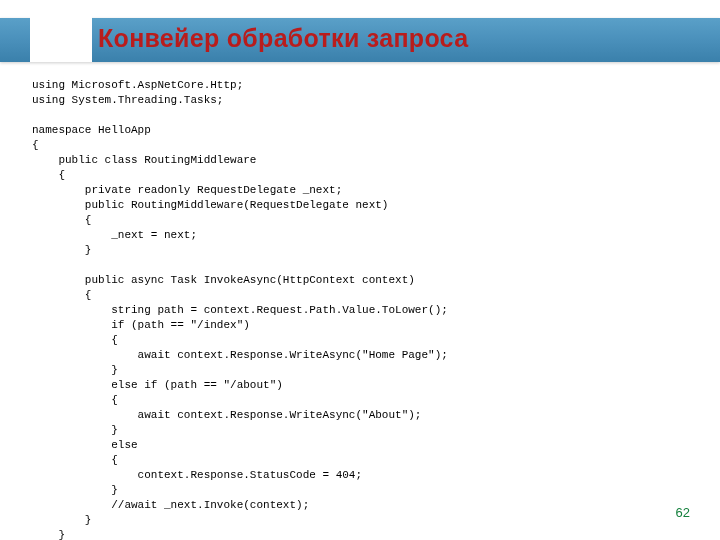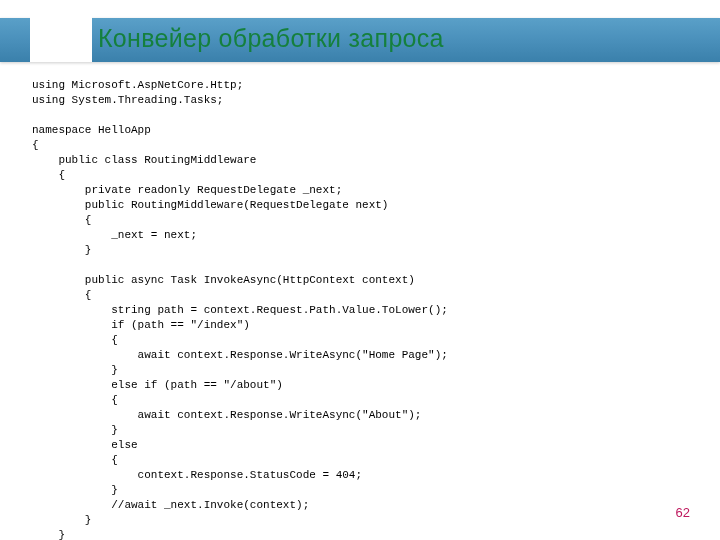--- a/index.html
+++ b/index.html
@@ -27,40 +27,40 @@
     left: 30px;
     width: 62px;
     height: 56px;
     background: #ffffff;
   }
   .title {
     position: absolute;
     top: 24px;
     left: 98px;
     font-size: 25px;
-    color: #15803d;
-    font-weight: 400;
+    color: #b91c1c;
+    font-weight: 700;
     letter-spacing: 0.3px;
   }
   .code-block {
     position: absolute;
     top: 78px;
     left: 32px;
     font-family: "Courier New", monospace;
     font-size: 11px;
     line-height: 15px;
     color: #000000;
     white-space: pre;
   }
   .page-number {
     position: absolute;
     bottom: 20px;
     right: 30px;
     font-size: 13px;
-    color: #be185d;
+    color: #15803d;
   }
 </style>
 </head>
 <body>
 
 <div class="header-bar"></div>
 <div class="white-block"></div>
 <div class="title">Конвейер обработки запроса</div>
 
 <div class="code-block">using Microsoft.AspNetCore.Http;

